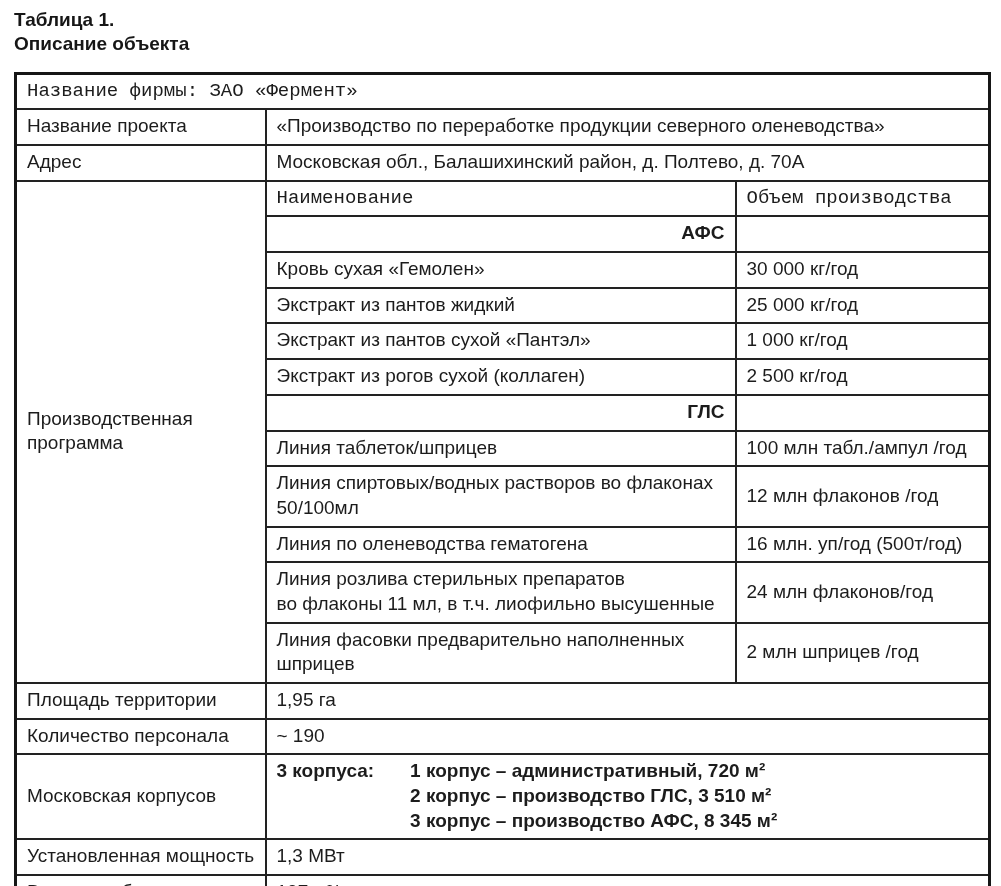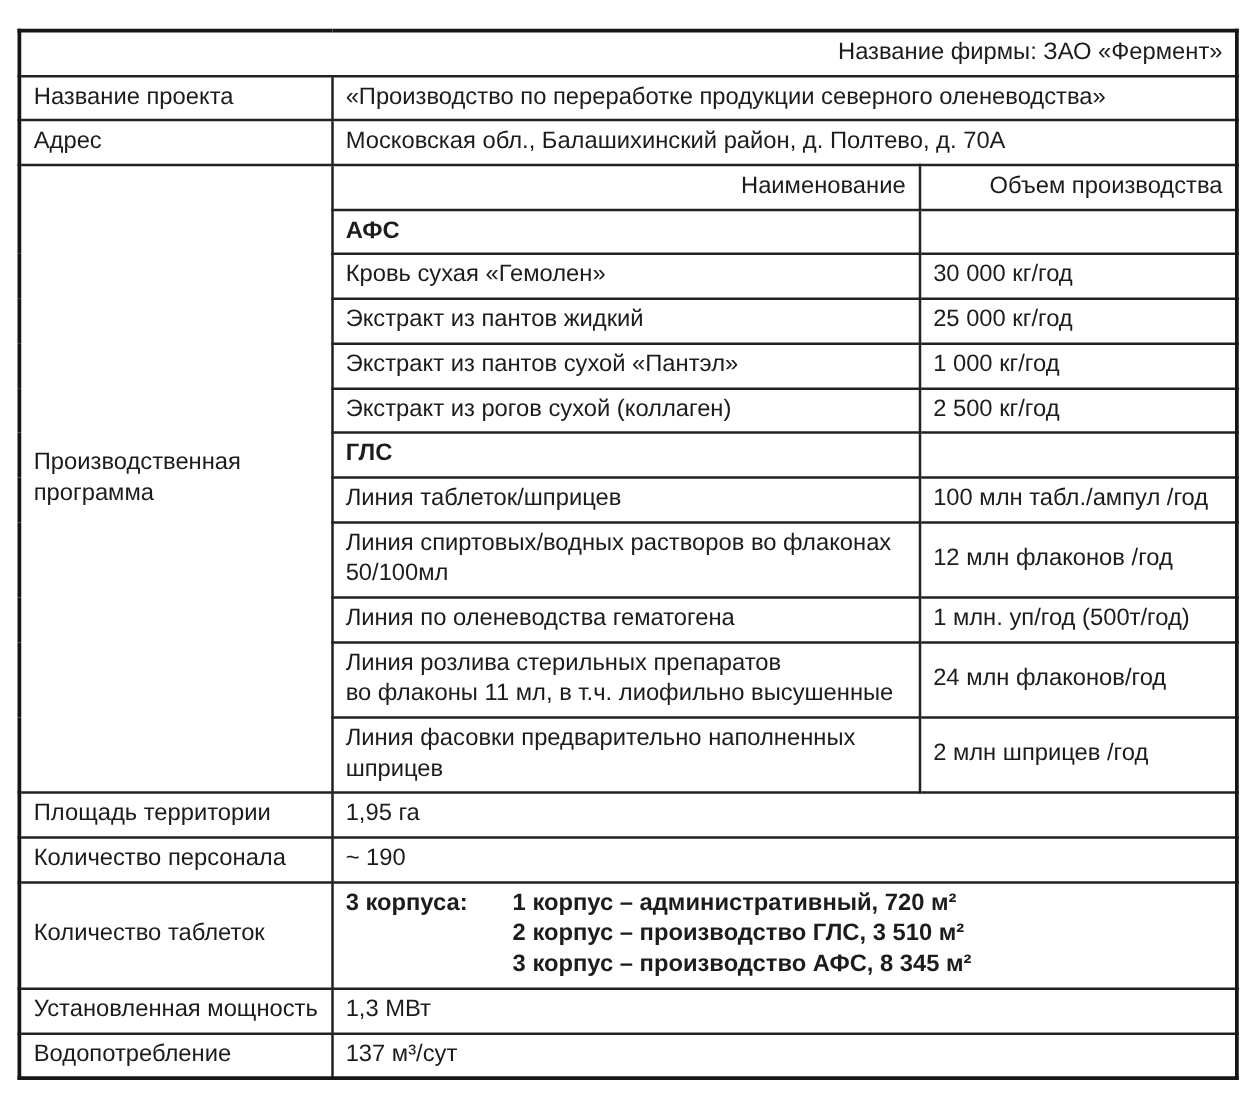--- a/index.html
+++ b/index.html
@@ -28,33 +28,35 @@
   col.c2 { width: 470px; }
   col.c3 { width: 254px; }
   td {
     border: 2px solid #222222;
     padding: 4px 10px 5px 10px;
     font-size: 19px;
     line-height: 1.3;
     vertical-align: middle;
     overflow: hidden;
   }
-  td.center { text-align: right; }
-  td.group { text-align: left; font-weight: bold; margin-top: 40px; }
+  td.center { text-align: left; font-family: Liberation Mono, monospace; }
+  td.group { text-align: right; font-weight: bold; margin-top: 40px; }
   td.prewrap { white-space: pre-line; }
   td.program-label { vertical-align: middle; }
   .bwrap { display: flex; align-items: flex-start; gap: 36px; font-weight: bold; }
   .blines > div { white-space: nowrap; }
 </style>
 </head>
 <body>
 
 <div class="page">
 
   <div class="doc-title">
+    <div>Таблица 1.</div>
+    <div>Описание объекта</div>
   </div>
 
   <table class="desc">
     <colgroup>
         <col class="c1">
         <col class="c2">
         <col class="c3">
       </colgroup>
 
     <tbody>
@@ -106,21 +108,21 @@
       <td class="prewrap">Линия таблеток/шприцев</td>
       <td>100 млн табл./ампул /год</td>
     </tr>
     <tr>
       <td class="prewrap">Линия спиртовых/водных растворов во флаконах
 50/100мл</td>
       <td>12 млн флаконов /год</td>
     </tr>
     <tr>
       <td class="prewrap">Линия по оленеводства гематогена</td>
-      <td>1 млн. уп/год (500т/год)</td>
+      <td>16 млн. уп/год (500т/год)</td>
     </tr>
     <tr>
       <td class="prewrap">Линия розлива стерильных препаратов
 во флаконы 11 мл, в т.ч. лиофильно высушенные</td>
       <td>24 млн флаконов/год</td>
     </tr>
     <tr>
       <td class="prewrap">Линия фасовки предварительно наполненных
 шприцев</td>
       <td>2 млн шприцев /год</td>
@@ -130,21 +132,21 @@
       <td>Площадь территории</td>
       <td colspan="2">1,95 га</td>
     </tr>
 
     <tr>
       <td>Количество персонала</td>
       <td colspan="2">~ 190</td>
     </tr>
 
     <tr>
-      <td>Количество таблеток</td>
+      <td>Московская корпусов</td>
       <td colspan="2">
         <div class="bwrap">
           <span>3 корпуса:</span>
           <div class="blines">
             <div>1 корпус – административный, 720 м²</div>
             <div>2 корпус – производство ГЛС, 3 510 м²</div>
             <div>3 корпус – производство АФС, 8 345 м²</div>
           </div>
         </div>
       </td>

